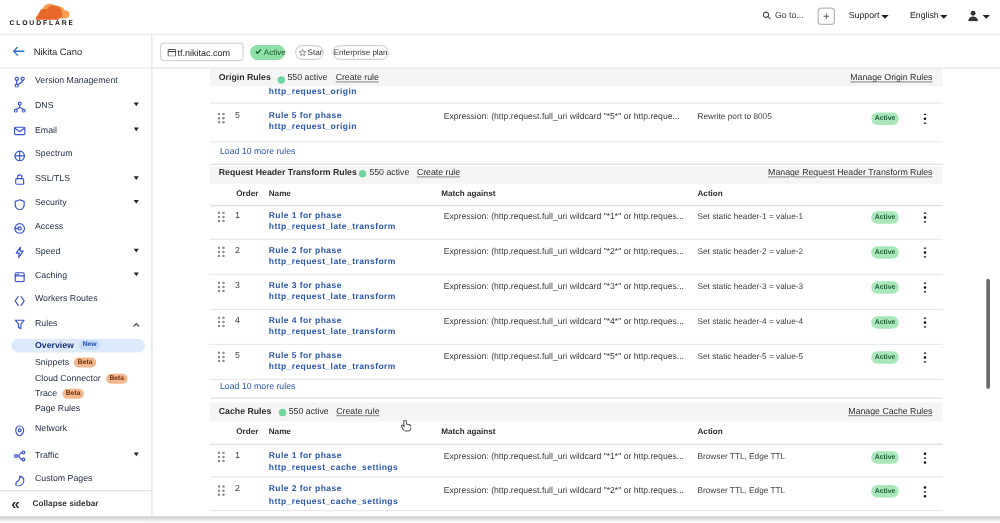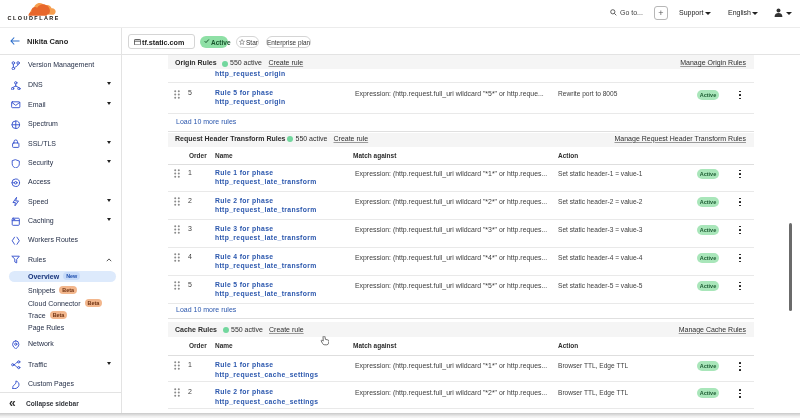--- a/index.html
+++ b/index.html
@@ -1,18 +1,18 @@
 <!DOCTYPE html>
 <html><head><meta charset="utf-8">
 <style>
 *{margin:0;padding:0;box-sizing:border-box;}
 html,body{width:800px;height:418px;}
 body{position:relative;font-family:"Liberation Sans",sans-serif;background:#fff;overflow:hidden;}
 .abs{position:absolute;}
-.b{font-weight:bold;}
+.b{font-weight:normal;}
 .shead{position:absolute;left:168px;width:586px;background:#f5f5f5;}
 .sh-title{font-weight:bold;color:#2e2e2e;font-size:7px;}
 .dot{position:absolute;width:6px;height:6px;border-radius:50%;background:#72d79e;}
 .mng{position:absolute;right:54px;color:#2e2e2e;font-size:7px;text-decoration:underline;text-decoration-color:#9a9a9a;}
 .crule{text-decoration:underline;text-decoration-color:#9a9a9a;color:#2e2e2e;font-size:7px;}
 .rrow{position:absolute;left:168px;width:586px;border-bottom:1px solid #e9e9e9;}
 .thead{position:absolute;left:168px;width:586px;font-size:6.5px;font-weight:bold;color:#2e2e2e;}
 .nav-item{position:absolute;left:0;width:120px;height:12px;}
 .nav-item .ic{position:absolute;left:11px;top:0.5px;width:9.5px;height:9.5px;}
 .nav-item .lb{position:absolute;left:28px;top:1px;font-size:7px;color:#252f47;}
@@ -49,21 +49,21 @@
 <div class="abs" style="left:0;top:28px;width:800px;height:27px;border-bottom:1px solid #e3e3e3;background:#fff;"></div>
 <svg class="abs" style="left:10px;top:37px;" width="10" height="8" viewBox="0 0 10 8">
     <path d="M4.2 0.5 L1 4 L4.2 7.5 M1 4 L9.5 4" stroke="#2c6ecb" stroke-width="1.1" fill="none"></path>
   </svg>
 <div class="abs b" style="left:27px;top:37px;font-size:7.5px;color:#1f1f1f;">Nikita Cano</div>
 <div class="abs" style="left:128px;top:34px;width:67px;height:15px;border:1px solid #d5d5d5;border-radius:3px;background:#fff;"></div>
 <svg class="abs" style="left:134px;top:38.5px;" width="7" height="6.5" viewBox="0 0 10 9">
     <rect x="0.6" y="0.6" width="8.8" height="7.8" rx="1" fill="none" stroke="#333" stroke-width="1.1"></rect>
     <line x1="0.6" y1="3" x2="9.4" y2="3" stroke="#333" stroke-width="1.1"></line>
   </svg>
-<div class="abs b" style="left:142px;top:38px;font-size:7.2px;color:#222;">tf.static.com</div>
+<div class="abs b" style="left:142px;top:38px;font-size:7.2px;color:#222;">tf.nikitac.com</div>
 <div class="abs" style="left:200px;top:35.5px;width:28px;height:12px;border-radius:6px;background:#8fe0a6;"></div>
 <svg class="abs" style="left:204px;top:39px;" width="5.5" height="4.5" viewBox="0 0 8 7">
     <path d="M0.8 3.4 L2.8 5.6 L7.2 0.8" stroke="#17542c" stroke-width="1.5" fill="none"></path>
   </svg>
 <div class="abs b" style="left:211px;top:38.5px;font-size:6.5px;color:#17542c;">Active</div>
 <div class="abs" style="left:236px;top:35.5px;width:23px;height:12px;border-radius:6px;border:1px solid #d5d5d5;background:#fff;"></div>
 <svg class="abs" style="left:239px;top:38.5px;" width="6" height="6" viewBox="0 0 12 12">
     <path d="M6 1 L7.5 4.4 L11 4.8 L8.4 7.2 L9.2 11 L6 9 L2.8 11 L3.6 7.2 L1 4.8 L4.5 4.4 Z" fill="none" stroke="#555" stroke-width="1"></path>
   </svg>
 <div class="abs" style="left:246px;top:38.5px;font-size:6.5px;color:#333;">Star</div>

